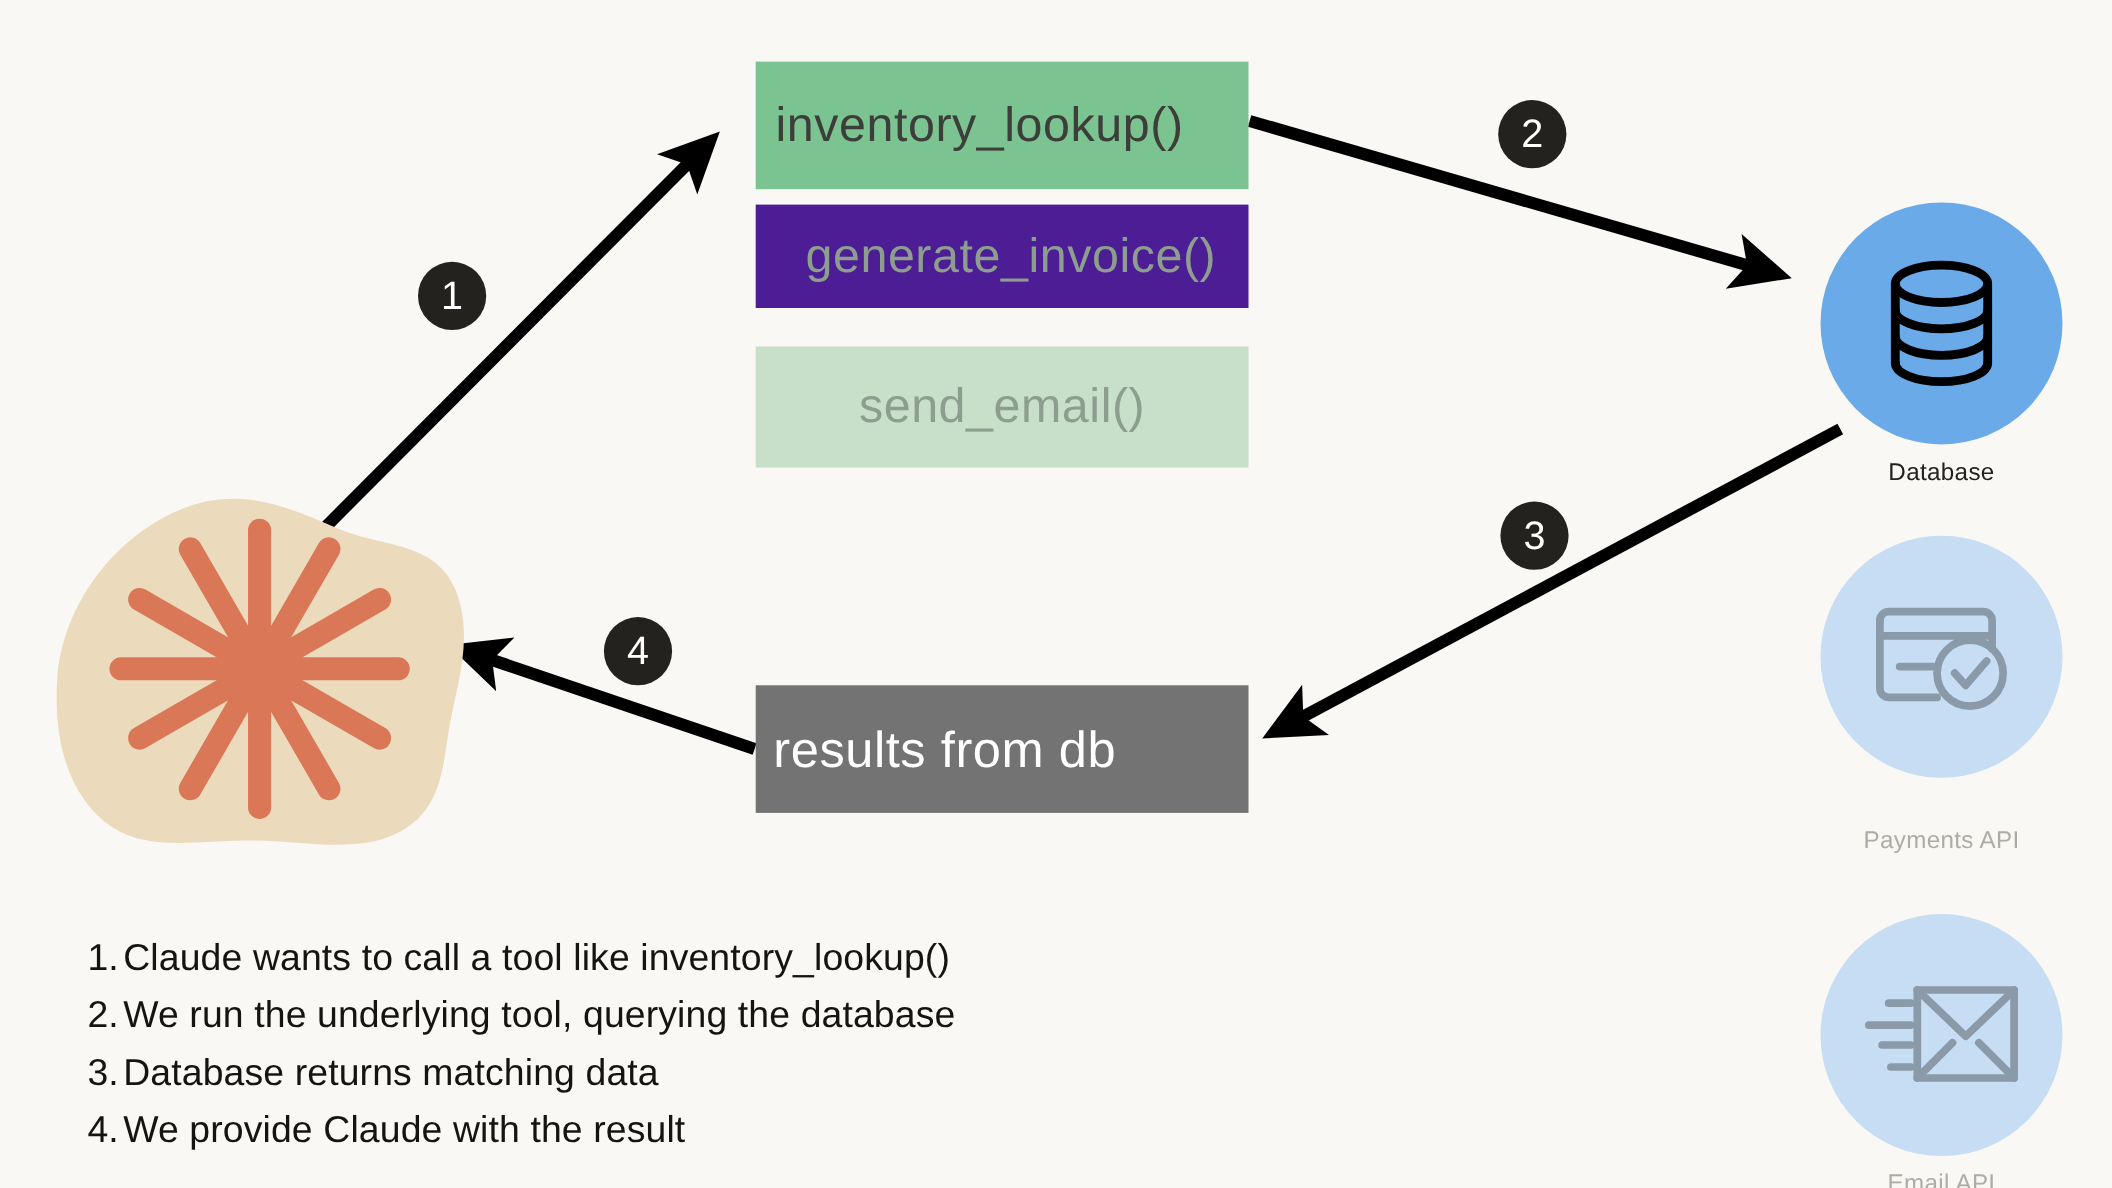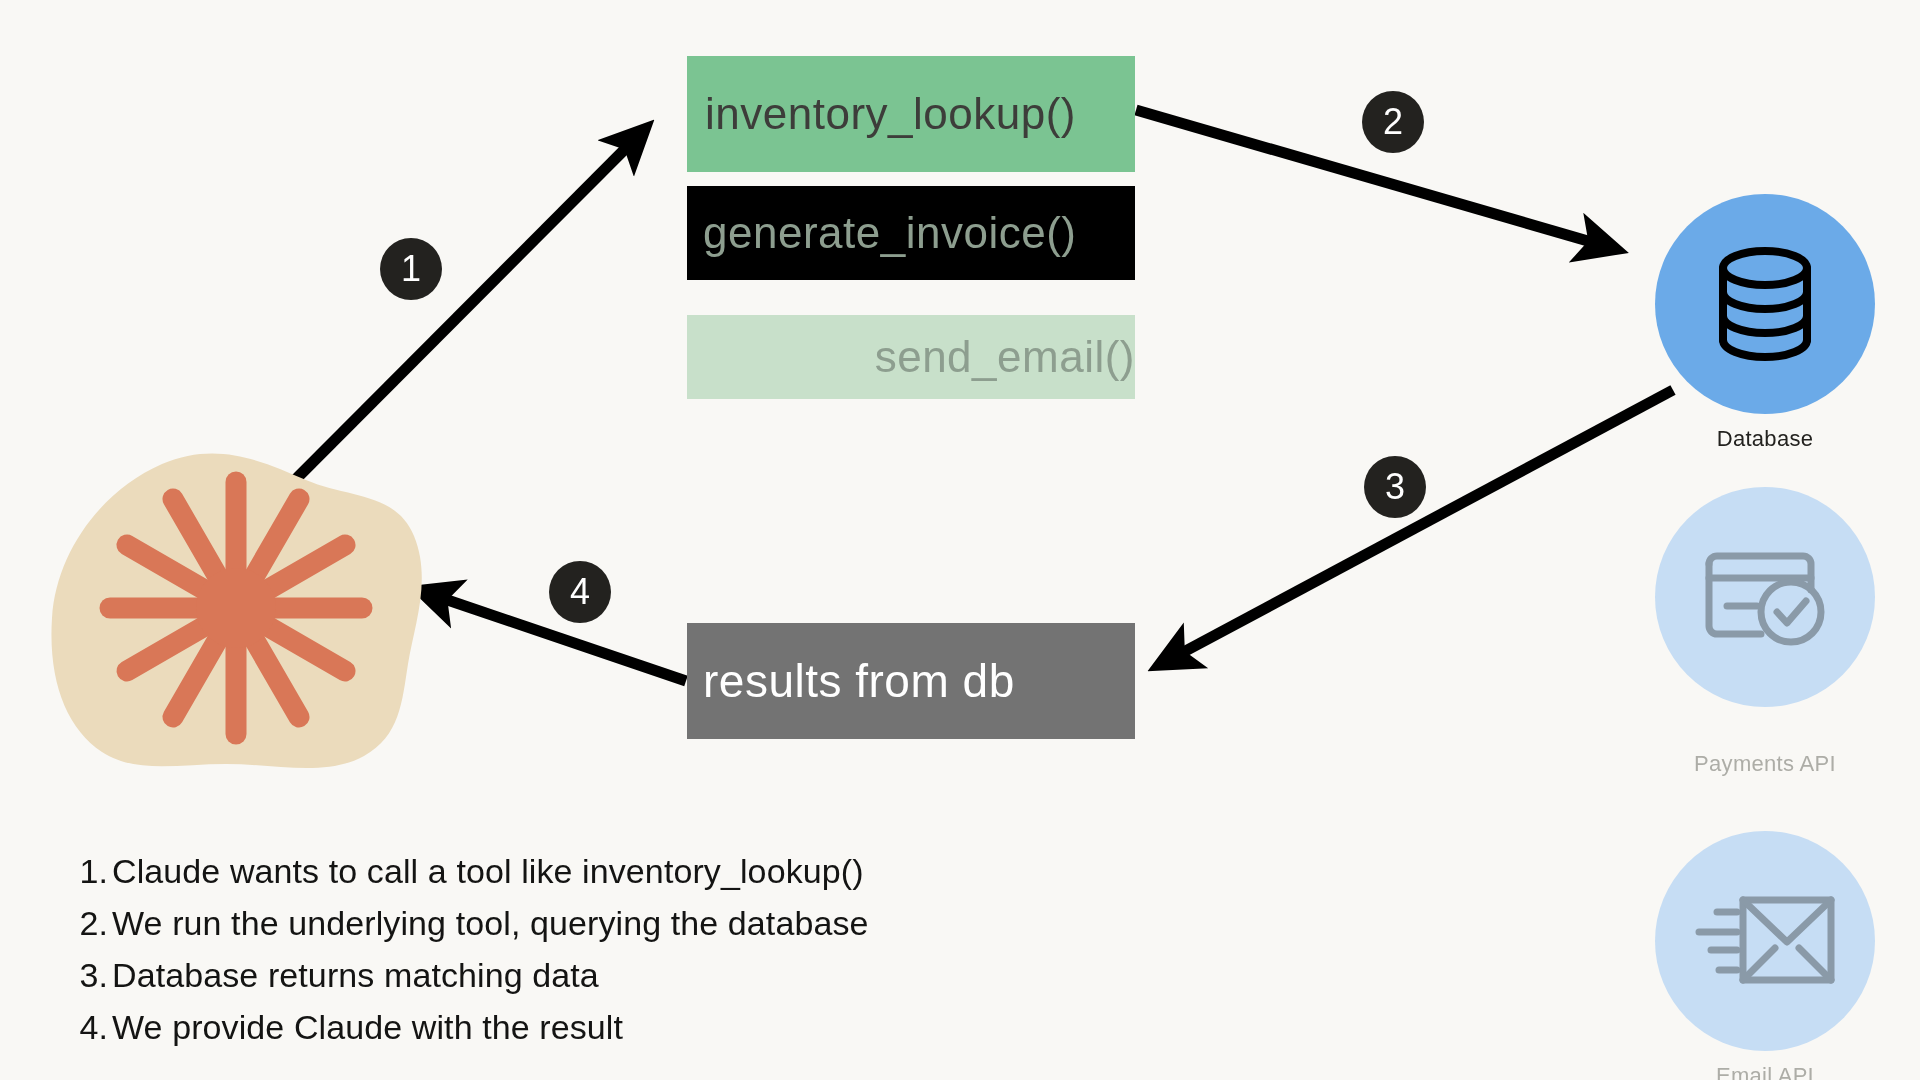--- a/index.html
+++ b/index.html
@@ -46,31 +46,31 @@
   .tool-box.active {
     top: 56px;
     height: 116px;
     background: #7BC492;
     color: #3D3D3A;
     justify-content: flex-start;
   }
   .tool-box.dim1 {
     top: 186px;
     height: 94px;
-    background: #000000;
+    background: #4c1d95;
     color: #8D9E8F;
-    justify-content: flex-start;
+    justify-content: center;
     padding-left: 16px;
   }
   .tool-box.dim2 {
     top: 315px;
-    height: 84px;
+    height: 110px;
     background: #C8E0CA;
     color: #8D9E8F;
-    justify-content: flex-end;
+    justify-content: center;
     padding-left: 0;
   }
 
   
   #results-box {
     position: absolute;
     left: 687px;
     top: 623px;
     width: 448px;
     height: 116px;
@@ -119,21 +119,21 @@
     border-radius: 50%;
     display: flex;
     align-items: center;
     justify-content: center;
   }
   .service-label {
     margin-top: 12px;
     font-size: 22px;
     letter-spacing: 0.3px;
   }
-  #node-database  { left: 1655px; top: 194px; }
+  #node-database  { left: 1655px; top: 184px; }
   #node-payments  { left: 1655px; top: 487px; }
   #node-email     { left: 1655px; top: 831px; }
   #node-database .service-circle { background: #6BAAE8; }
   #node-database .service-label  { color: #23221F; }
   #node-payments .service-circle { background: #C6DDF4; }
   #node-payments .service-label  { color: #ADADA7; margin-top: 44px; }
   #node-email    .service-circle { background: #C6DDF4; }
   #node-email    .service-label  { color: #ADADA7; }
 
   

